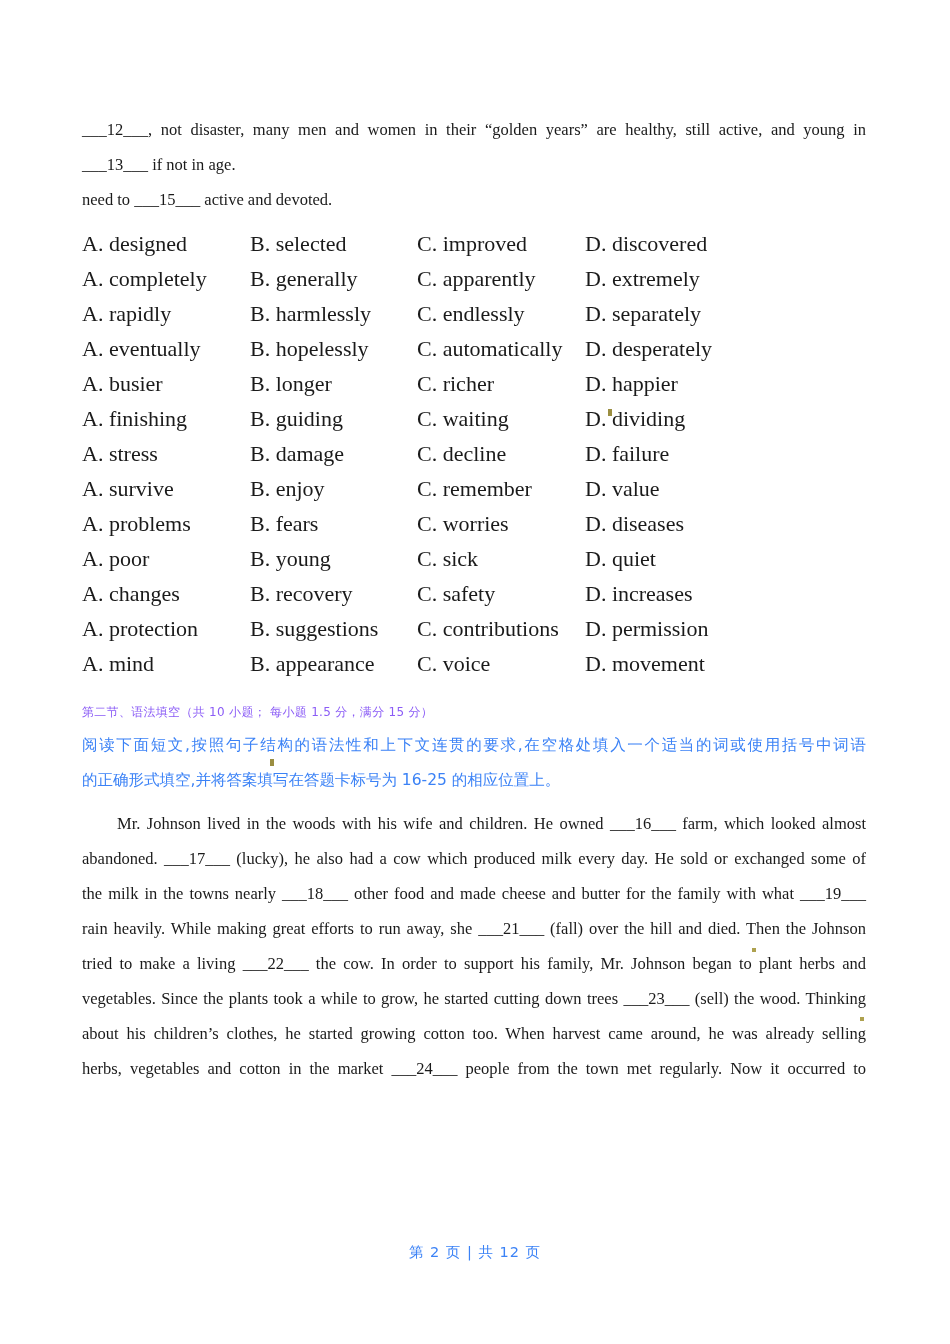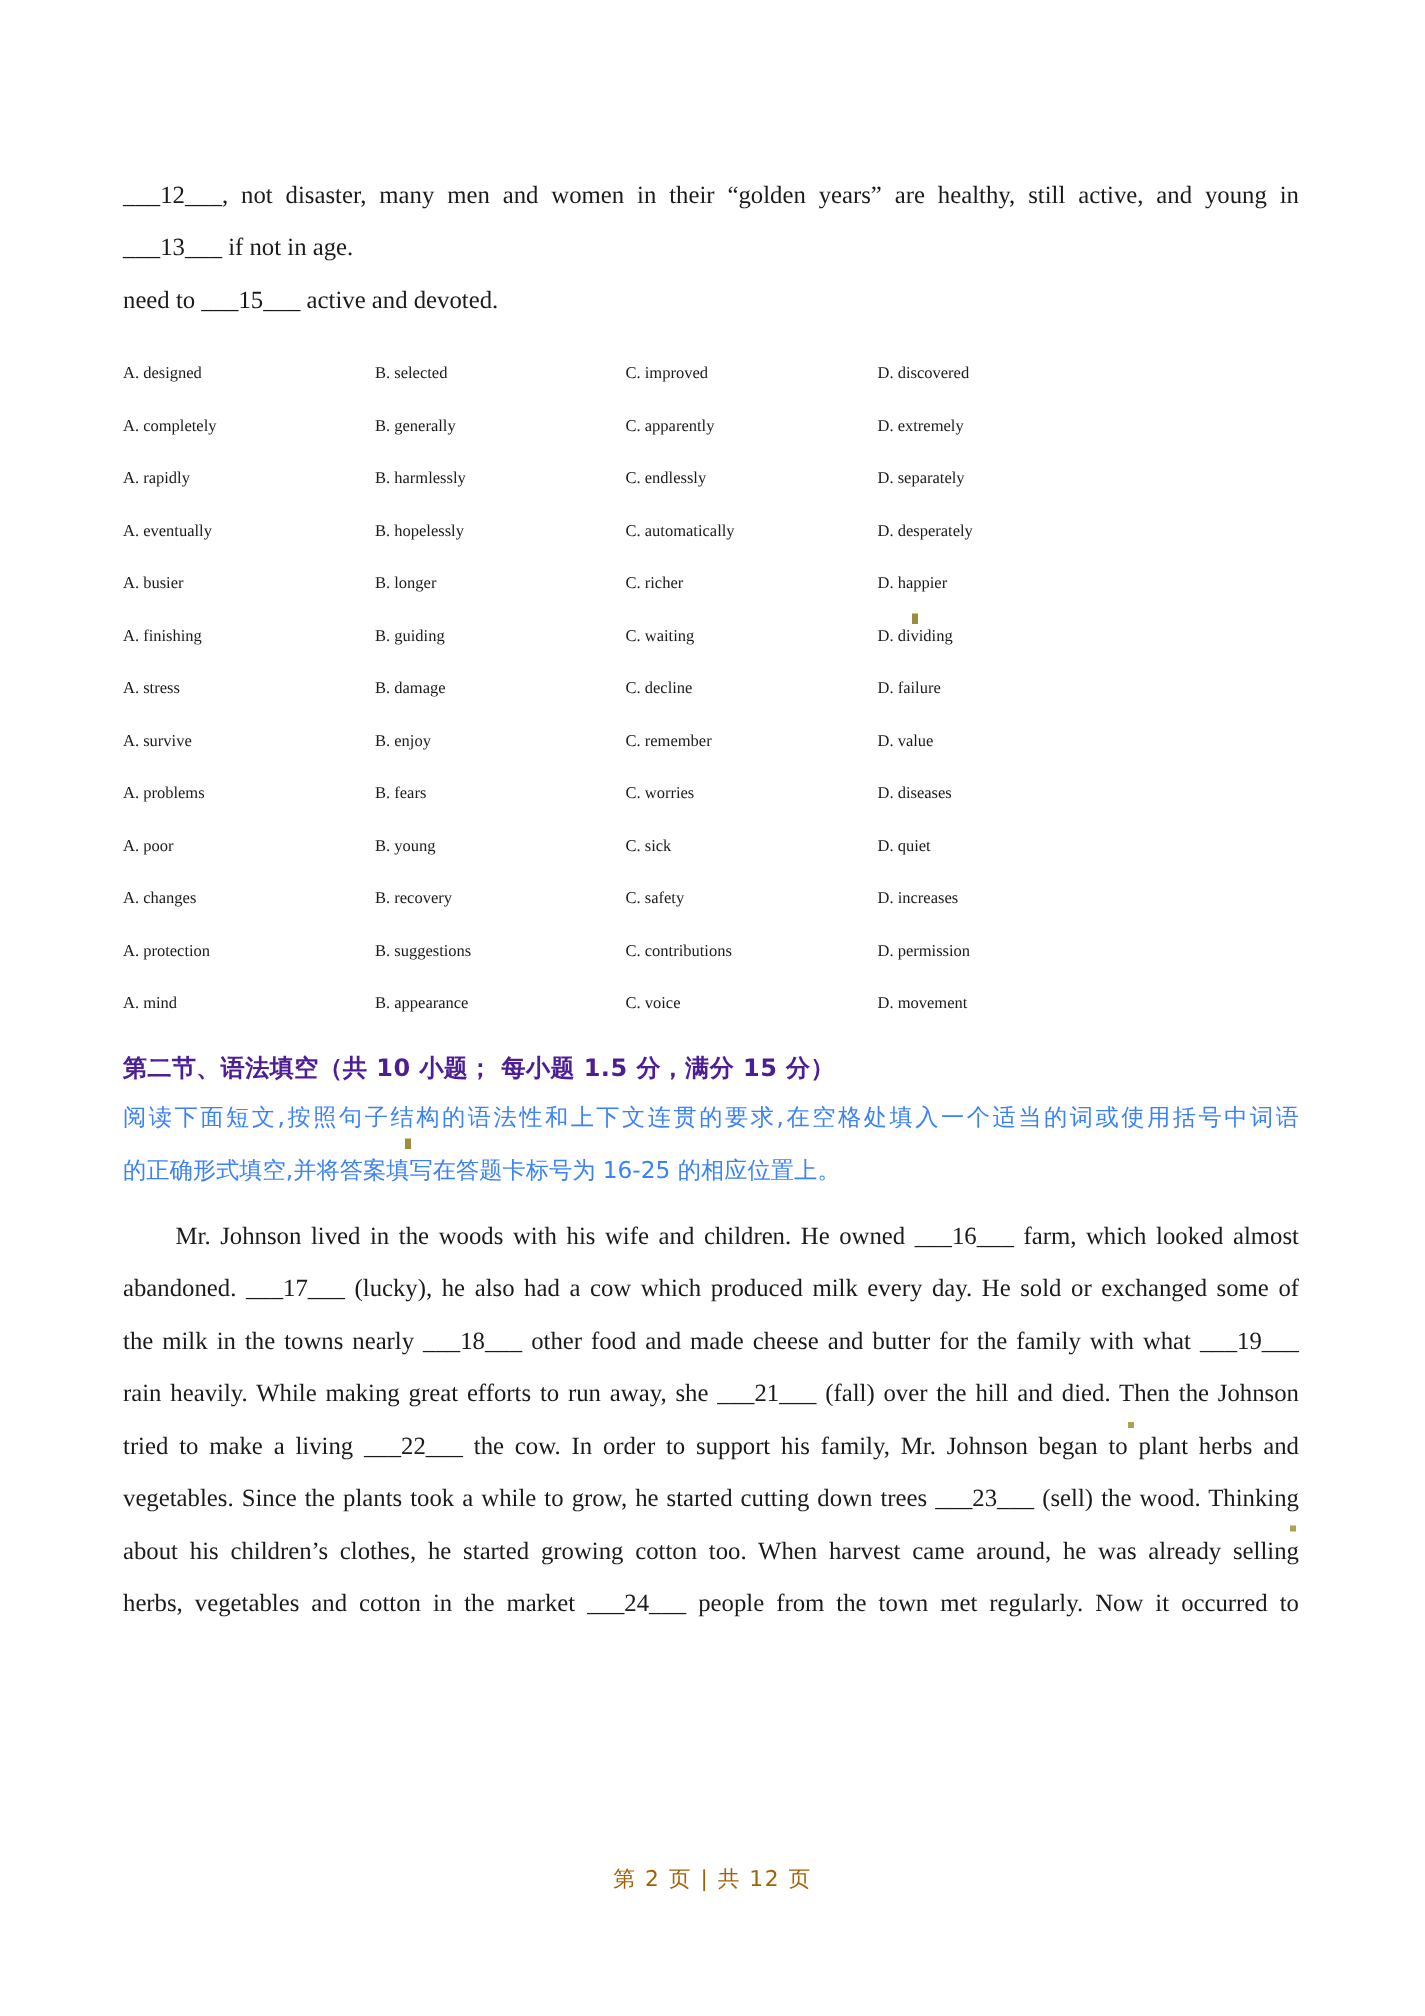--- a/index.html
+++ b/index.html
@@ -37,40 +37,39 @@
   .para.indent { text-indent: 35px; }
   .para-justify-all { text-align-last: justify; }
 
   
   .options-block {
     margin-top: 14px;
   }
   .opt-row {
     display: flex;
     height: 35px;
-    align-items: center;
-    font-size: 11px;
+    font-size: 22px;
   }
   .opt-cell {
     white-space: nowrap;
   }
   .opt-a { width: 168px; }
   .opt-b { width: 167px; }
   .opt-c { width: 168px; }
   .opt-d { width: 180px; }
 
   
   .section-heading {
     font-family: "DejaVu Sans", "Liberation Sans", sans-serif;
-    font-weight: bold;
-    font-size: 16px;
+    font-weight: normal;
+    font-size: 12px;
     line-height: 32px;
     letter-spacing: 0.3px;
     margin-top: 10px;
-    color: #4c1d95;
+    color: #8b5cf6;
   }
   .cn-instructions {
     font-family: "DejaVu Sans", "Liberation Sans", sans-serif;
     font-size: 15.5px;
     line-height: 35px;
     text-align: justify;
     text-align-last: justify;
     color: #3b82f6;
   }
   .cn-instructions.last-left {
@@ -93,21 +92,21 @@
 
   
   .footer {
     position: absolute;
     left: 0;
     top: 1243px;
     width: 950px;
     text-align: center;
     font-family: "DejaVu Sans", "Liberation Sans", sans-serif;
     font-size: 14.5px;
-    color: #a16207;
+    color: #3b82f6;
     letter-spacing: 1px;
   }
 </style>
 </head>
 <body>
 
 <div class="page">
   <div class="content">
 
     <div style="margin-top:112px;">

